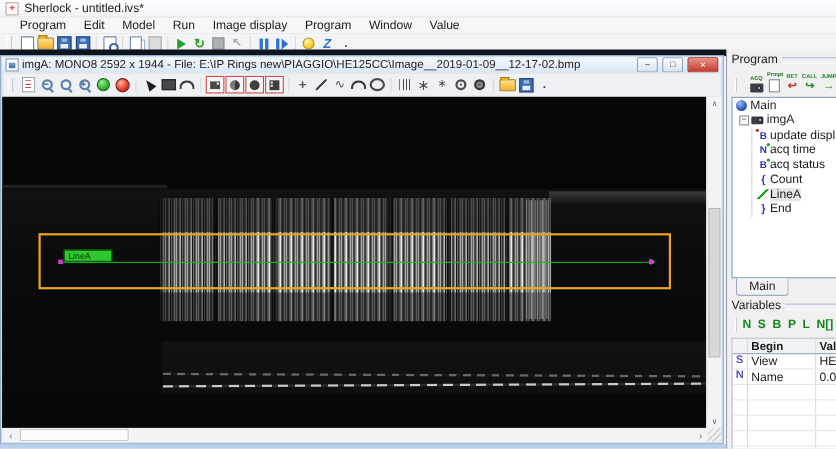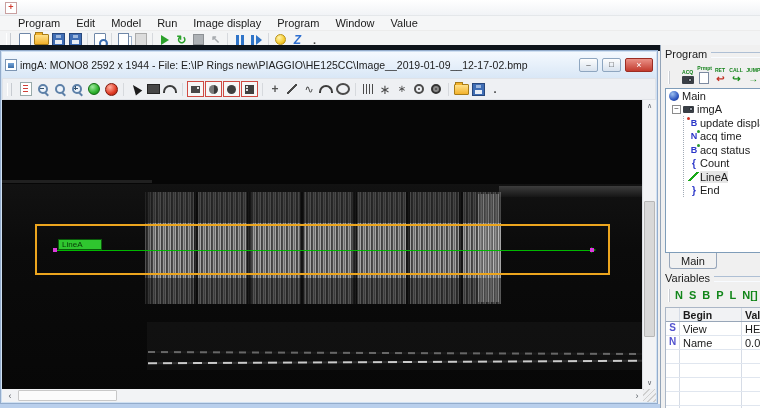--- a/index.html
+++ b/index.html
@@ -35,21 +35,21 @@
   .isteptri{width:0;height:0;border-left:6px solid #2f74c8;border-top:5px solid transparent;border-bottom:5px solid transparent;}
   .ibulb{width:9px;height:9px;border-radius:50%;border:1px solid #b8921a;
          background:radial-gradient(circle at 35% 30%,#fff3b0,#f5c928 65%,#d19d12);}
   .itimer{font-size:12px;font-weight:bold;font-style:italic;color:#2f6fd0;line-height:1;}
   .idot{font-weight:bold;color:#444;}
   
   .mdi{position:absolute;top:45px;left:0;width:660px;height:6px;background:#0e141b;}
   .bstrip{position:absolute;top:404px;left:0;width:660px;height:4px;background:#b9cfec;}
   .iwin{position:absolute;top:50px;left:0;width:658px;height:354px;box-sizing:border-box;
         background:#cfe0f2;border:1px solid #93accc;display:flex;flex-direction:column;padding:1px;}
-  .iw-title{height:26px;display:flex;align-items:center;gap:3px;padding:0 3px;font-size:10.5px;color:#222;
+  .iw-title{height:14px;display:flex;align-items:center;gap:3px;padding:0 3px;font-size:10.5px;color:#222;
             background:linear-gradient(#f4f9fe,#d9e7f6);}
   .iw-ico{width:10px;height:10px;background:#fff;border:1px solid #7d96b4;display:flex;align-items:center;justify-content:center;}
   .iw-ico i{display:block;width:6px;height:5px;background:linear-gradient(#74a4d8,#3c6ea8);}
   .iw-title .ttl{flex:1;overflow:hidden;white-space:nowrap;}
   .wbtn{width:17px;height:12px;border:1px solid #8ea6c0;border-radius:2px;margin-left:1px;flex:none;
         background:linear-gradient(#fdfdfd,#d8e2ee);display:flex;align-items:center;justify-content:center;
         font-size:8px;color:#333;line-height:1;}
   .wbtn.close{width:26px;background:linear-gradient(#ea9187,#c23b2e);border-color:#9c2d23;color:#fff;font-size:9px;}
   .iw-toolbar{height:20px;display:flex;align-items:center;background:#eef0f3;border:1px solid #e0e3e8;gap:1px;padding:0 2px;}
   .t15{width:16px;height:15px;display:inline-flex;align-items:center;justify-content:center;flex:none;}
@@ -147,20 +147,21 @@
   .c2{flex:1;padding-left:3px;overflow:hidden;}
   .vtype{color:#5353cf;font-weight:bold;font-size:10px;}
 </style>
 </head>
 <body>
 
 <div class="app">
 
   <div class="titlebar">
     <span class="appico">+</span>
+    <span>Sherlock - untitled.ivs*</span>
   </div>
 
   <div class="menubar">
     <span class="menu-item">Program</span>
     <span class="menu-item">Edit</span>
     <span class="menu-item">Model</span>
     <span class="menu-item">Run</span>
     <span class="menu-item">Image display</span>
     <span class="menu-item">Program</span>
     <span class="menu-item">Window</span>

